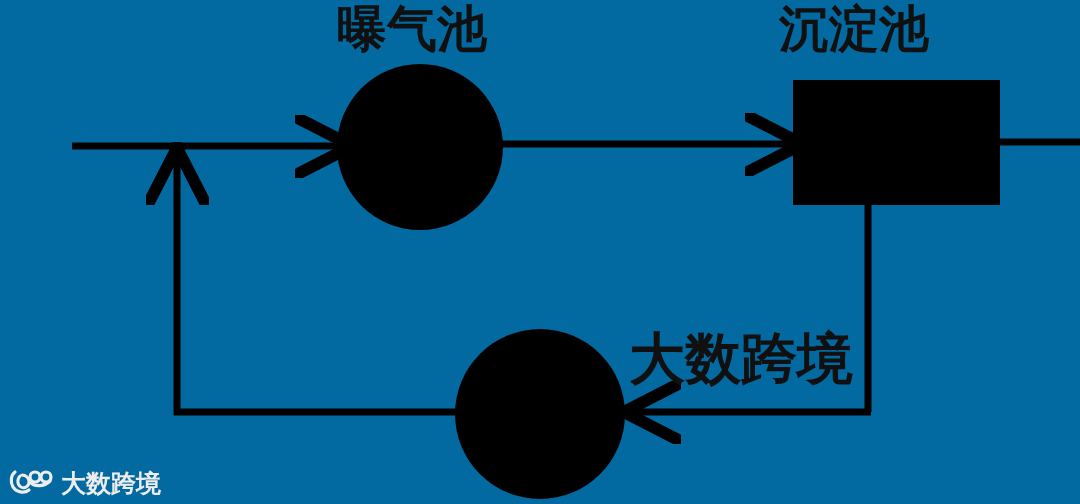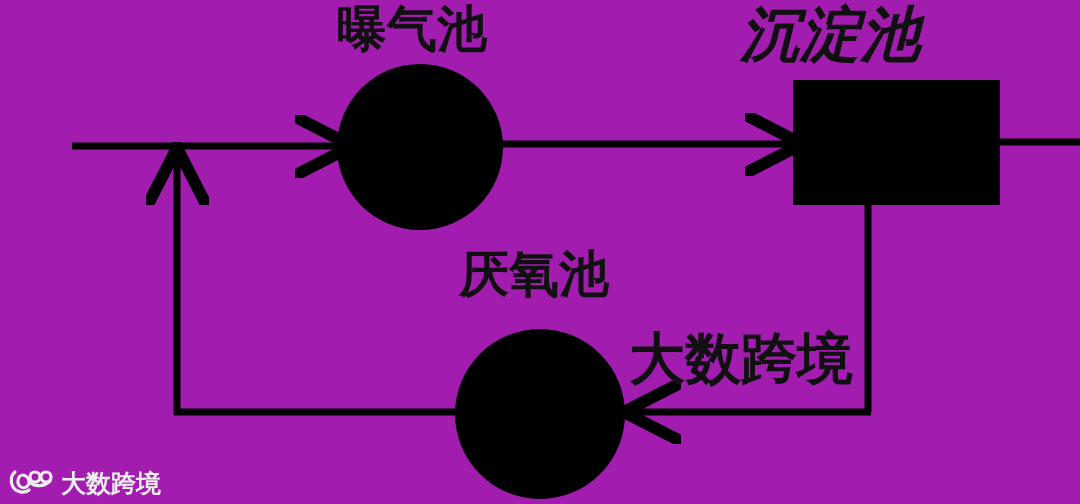--- a/index.html
+++ b/index.html
@@ -7,21 +7,21 @@
     padding: 0;
     background: #ffffff;
   }
   body {
     font-family: "DejaVu Sans", "Liberation Sans", sans-serif;
   }
   #canvas {
     position: relative;
     width: 1080px;
     height: 504px;
-    background: #a21caf;
+    background: #0369a1;
     overflow: hidden;
   }
   #diagram-svg {
     position: absolute;
     left: 0;
     top: 0;
     width: 1080px;
     height: 504px;
   }
   .node-label {
@@ -32,24 +32,23 @@
     white-space: nowrap;
     line-height: 1;
     letter-spacing: 0px;
   }
   #label-aeration {
     left: 337px;
     top: 4px;
     font-size: 50px;
   }
   #label-sedimentation {
-    left: 740px;
+    left: 779px;
     top: 4px;
-    font-size: 60px;
-    font-style: italic;
+    font-size: 50px;
   }
   #label-anaerobic {
     left: 459px;
     top: 249px;
     font-size: 50px;
   }
   #label-sludge-return {
     left: 629px;
     top: 331px;
     font-size: 56px;
@@ -103,21 +102,20 @@
 
     <line x1="545" y1="412" x2="174" y2="412" stroke="#000000" stroke-width="7" stroke-linecap="butt"></line>
 
     <line x1="177" y1="415" x2="177" y2="152" stroke="#000000" stroke-width="7" stroke-linecap="butt" marker-end="url(#arrowhead)"></line>
   </svg>
 
   <div class="node-label" id="label-aeration">曝气池</div>
 
   <div class="node-label" id="label-sedimentation">沉淀池</div>
 
-  <div class="node-label" id="label-anaerobic">厌氧池</div>
 
   <div class="node-label" id="label-sludge-return">大数跨境</div>
 
   <div id="watermark">
     <svg width="46" height="30" viewBox="0 0 46 30">
       <path d="M7,4 C3,7 2,14 5,19 C8,24 16,26 21,22" fill="none" stroke="#ededed" stroke-width="3.2" stroke-linecap="round"></path>
       <path d="M12,8 C9,11 9,17 13,19 C17,21 21,18 21,14 C21,10 18,7 14,7" fill="none" stroke="#ededed" stroke-width="3" stroke-linecap="round"></path>
       <circle cx="27" cy="9" r="5" fill="none" stroke="#ededed" stroke-width="3.2"></circle>
       <circle cx="38" cy="9" r="5" fill="none" stroke="#ededed" stroke-width="3.2"></circle>
       <path d="M22,14 C26,19 36,19 42,13" fill="none" stroke="#ededed" stroke-width="3.2" stroke-linecap="round"></path>

